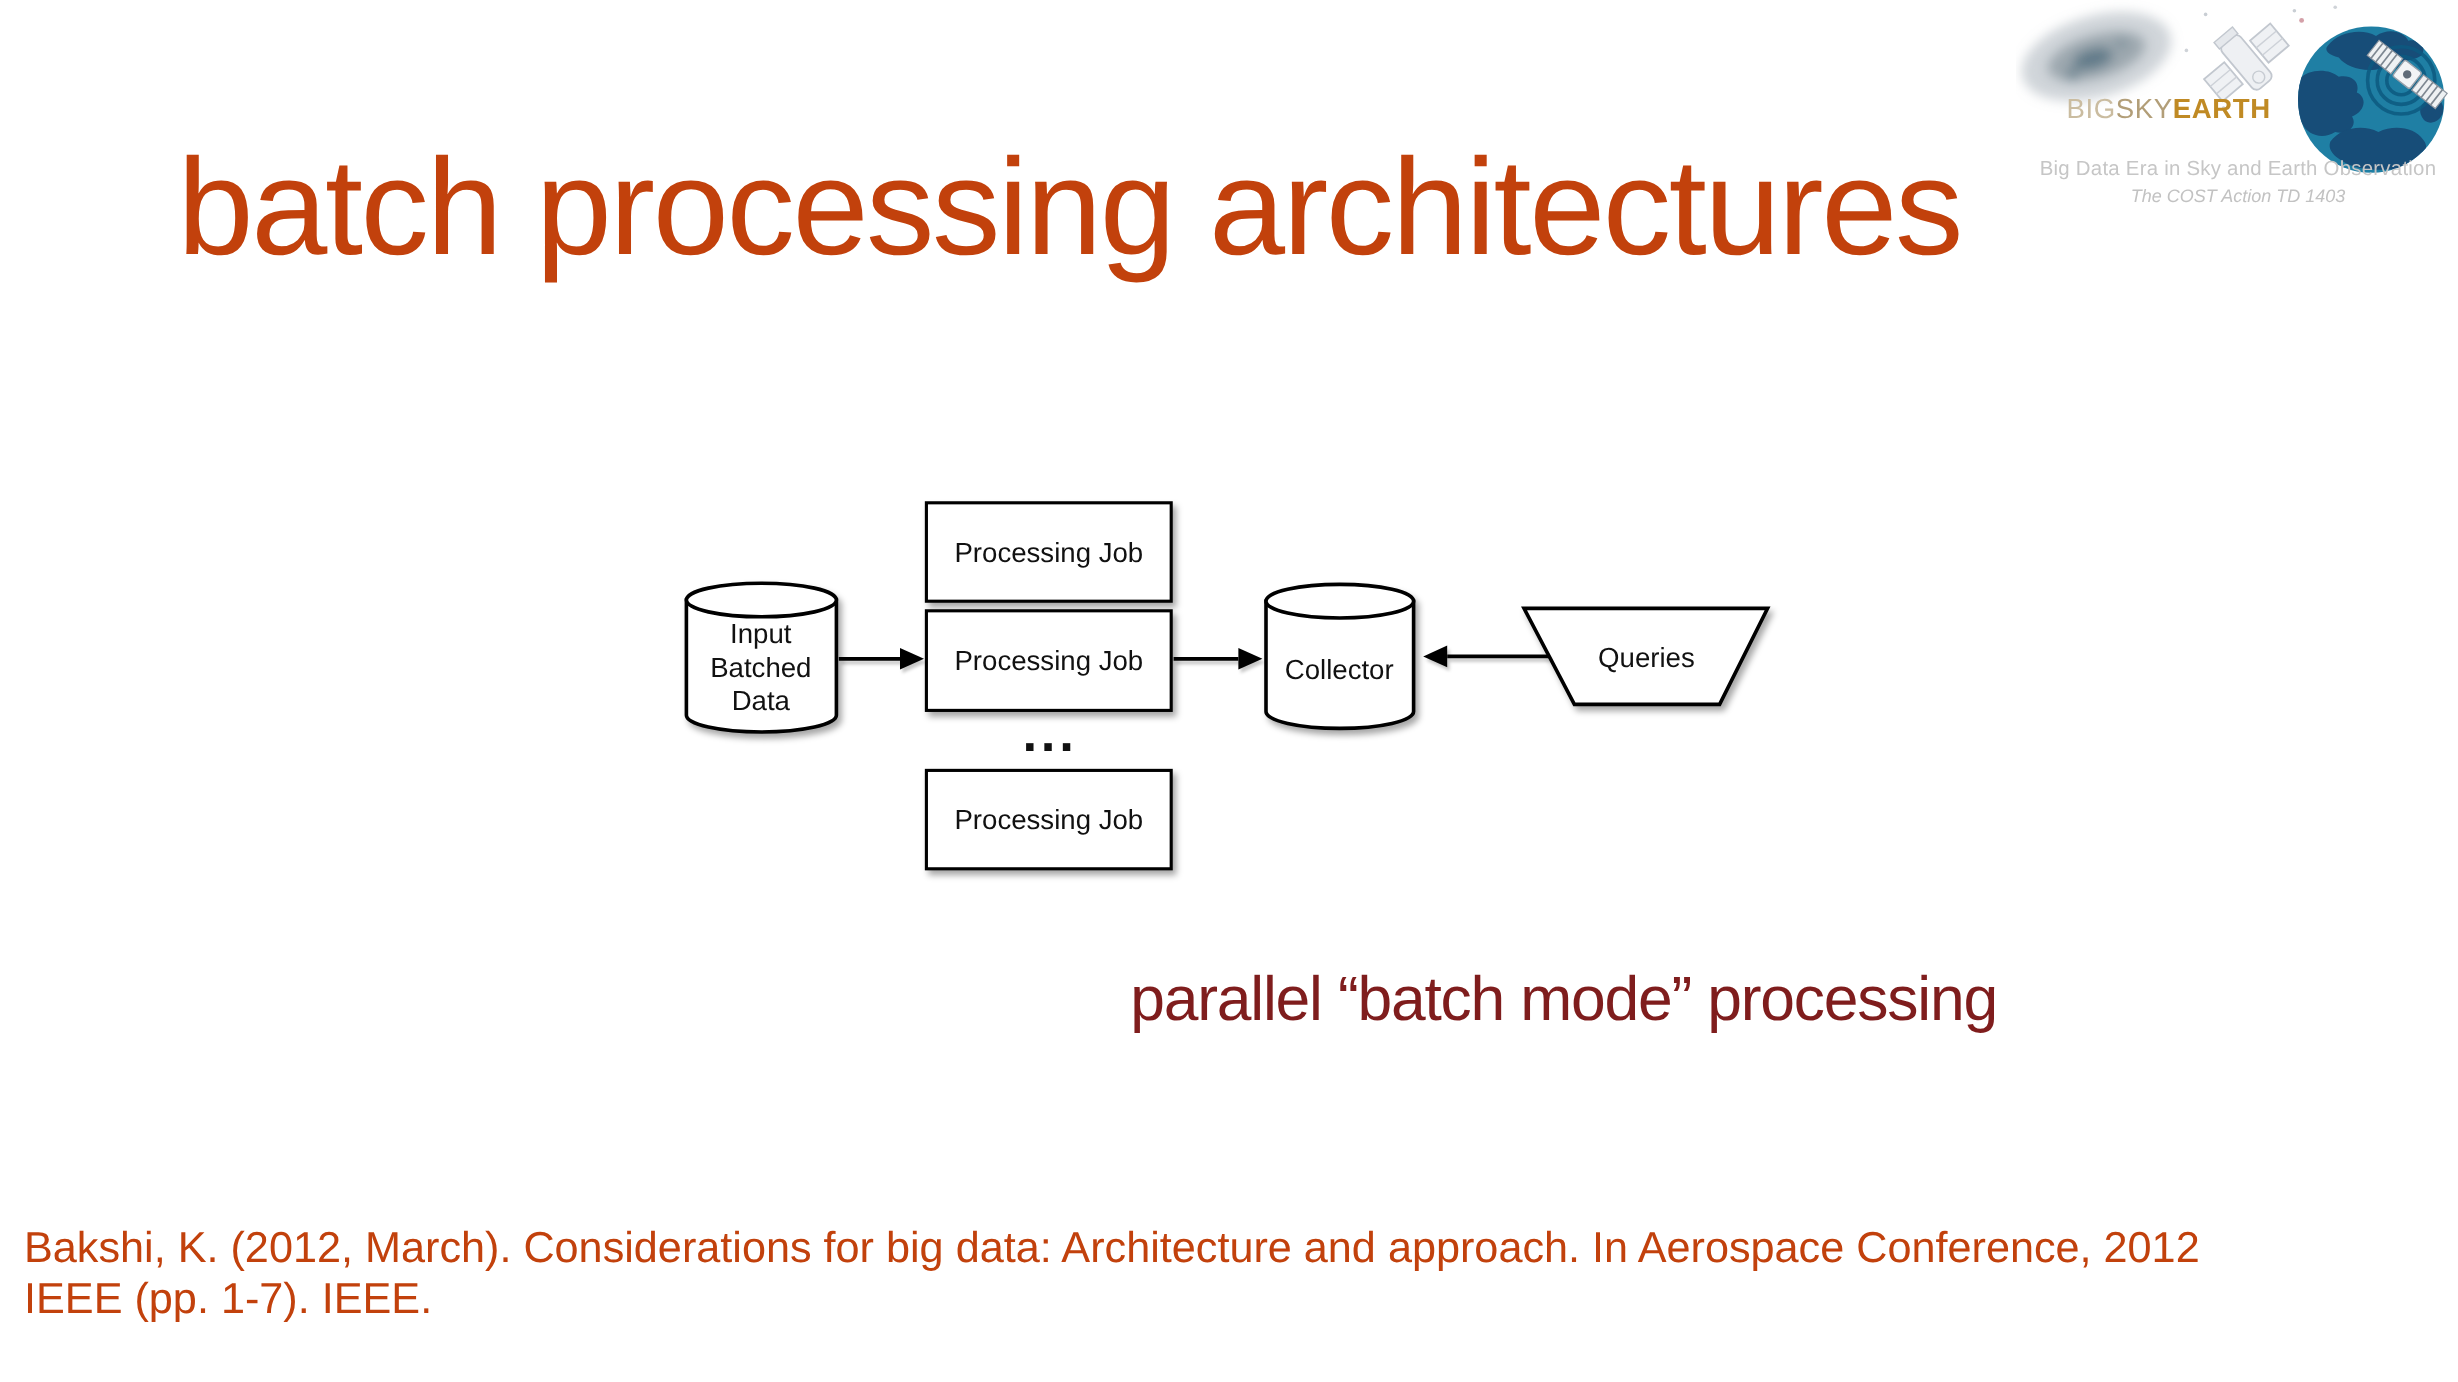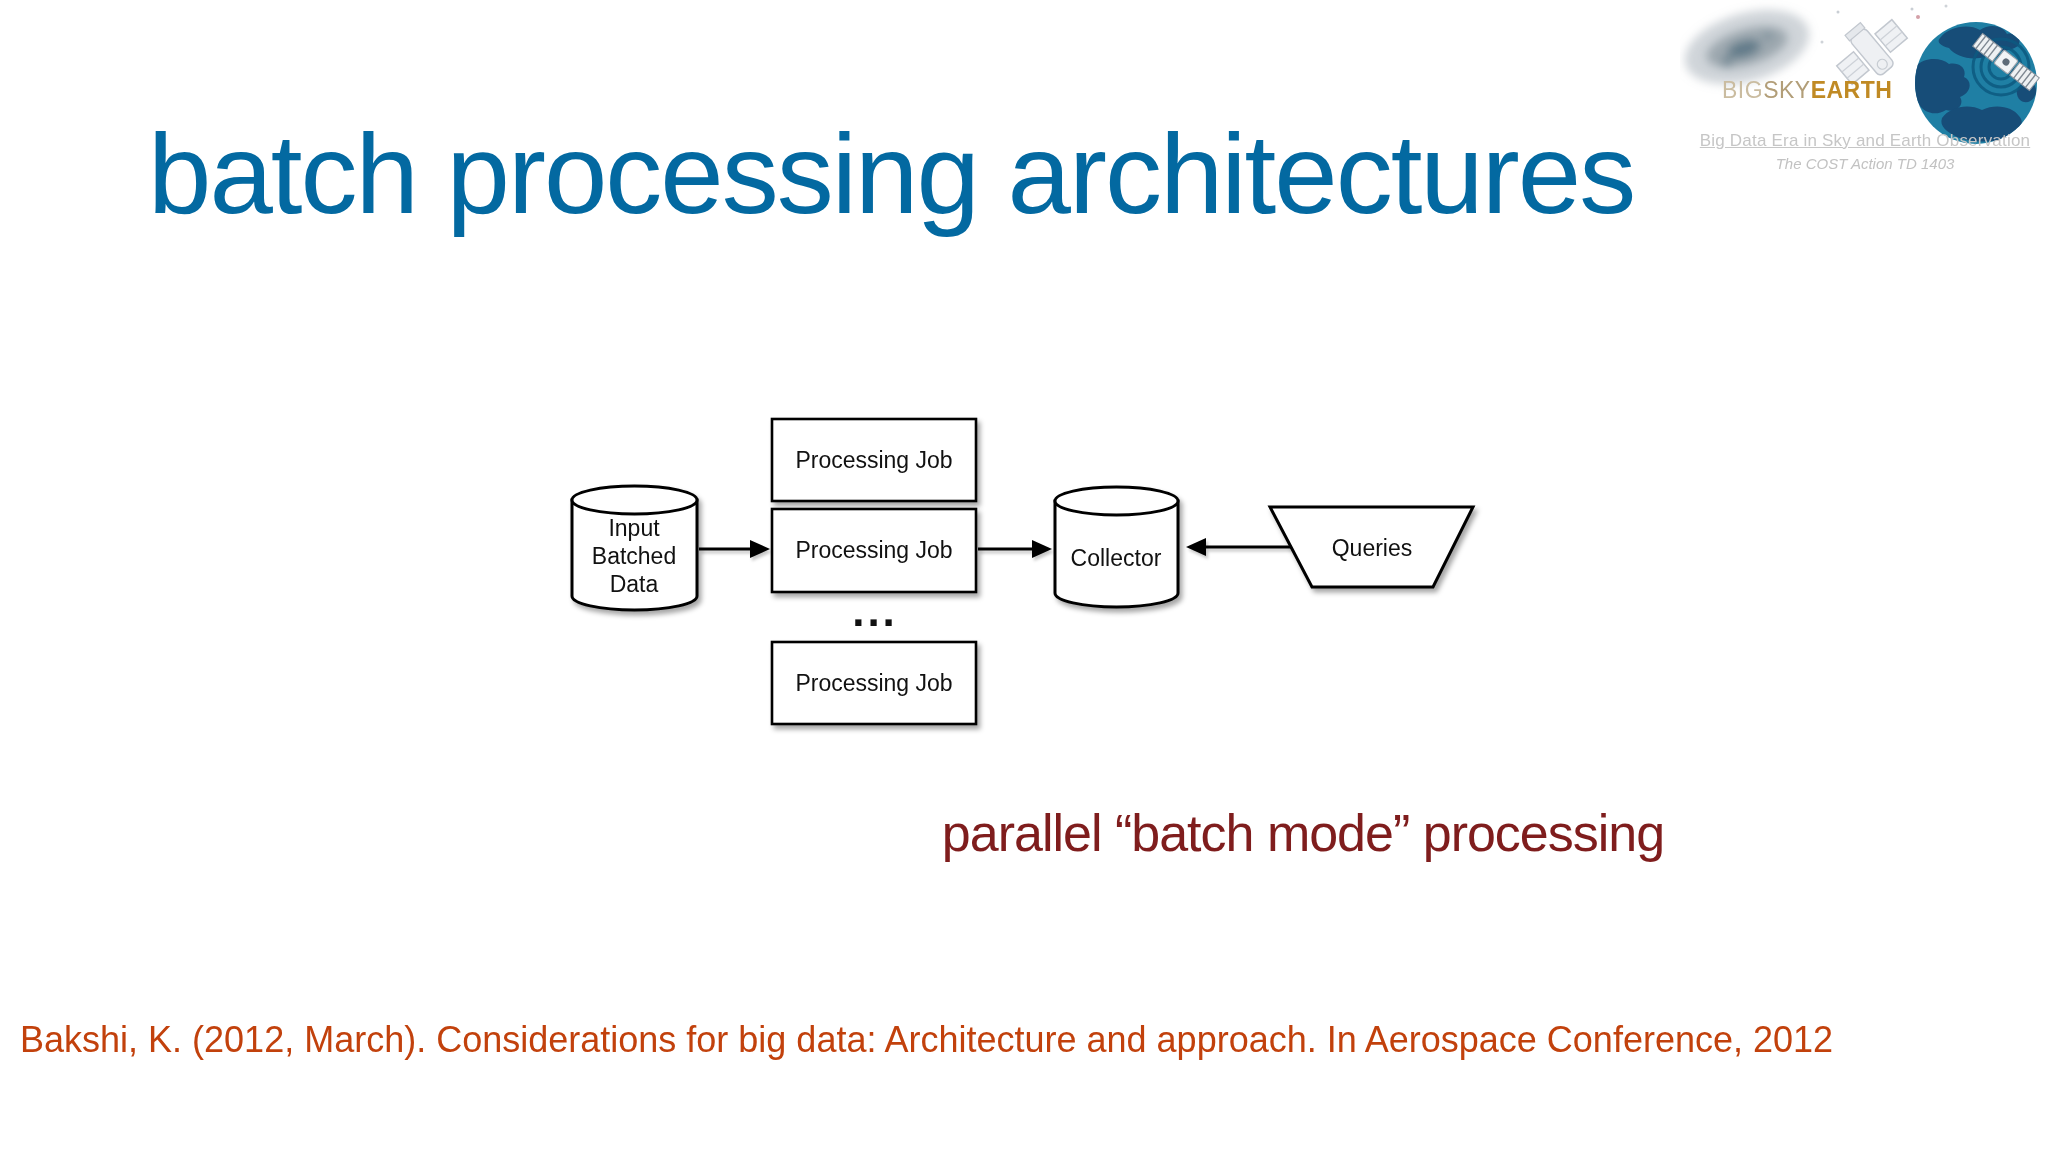--- a/index.html
+++ b/index.html
@@ -4,35 +4,35 @@
 <style>
   html,body{margin:0;padding:0;background:#ffffff;}
   body{
     width:2048px;height:1152px;position:relative;overflow:hidden;
     font-family:"Liberation Sans","DejaVu Sans",sans-serif;color:#111;
   }
   .abs{position:absolute;}
   
   #slide-title{
     left:148px;top:117px;font-size:114px;line-height:1;font-weight:400;
-    letter-spacing:-2px;white-space:nowrap;color:#0369a1;z-index:5;margin:0;
+    letter-spacing:-2px;white-space:nowrap;color:#c2410c;z-index:5;margin:0;
   }
   
   #logo{left:1680px;top:0;width:368px;height:180px;z-index:2;}
   #logo-gfx{position:absolute;left:0;top:0;}
   #brand{
     position:absolute;left:42px;top:79px;font-size:23px;line-height:1;
     letter-spacing:.5px;white-space:nowrap;z-index:3;font-weight:400;
   }
   #brand .big{color:#cabca0;}
   #brand .sky{color:#b29e78;}
   #brand .earth{color:#c08a24;font-weight:700;}
   #logo-tagline{
     position:absolute;left:10px;top:131px;width:350px;text-align:center;
-    font-size:17px;color:#c6c6c6;letter-spacing:.2px;white-space:nowrap;z-index:3;text-decoration:underline;
+    font-size:17px;color:#c6c6c6;letter-spacing:.2px;white-space:nowrap;z-index:3;
   }
   #logo-costaction{
     position:absolute;left:10px;top:155px;width:350px;text-align:center;
     font-size:15px;font-style:italic;color:#c2c2c2;white-space:nowrap;z-index:1;
   }
   
   #diagram{left:0;top:0;z-index:4;}
   .shape{filter:drop-shadow(3px 4px 2.5px rgba(0,0,0,0.35));}
   .arrow{filter:drop-shadow(2px 3px 1.5px rgba(0,0,0,0.22));}
   .node-fill{fill:#ffffff;stroke:#000000;}
@@ -181,13 +181,14 @@
   <g class="arrow">
     <line x1="1291" y1="547" x2="1206" y2="547" stroke="#000" stroke-width="3.2"></line>
     <polygon points="1186,547 1206,538 1206,556" fill="#000"></polygon>
   </g>
 </svg>
 
 <div id="caption" class="abs">parallel “batch mode” processing</div>
 
 <div id="citation" class="abs">
   <div>Bakshi, K. (2012, March). Considerations for big data: Architecture and approach. In Aerospace Conference, 2012</div>
+  <div>IEEE (pp. 1-7). IEEE.</div>
 </div>
 
 </body></html>

